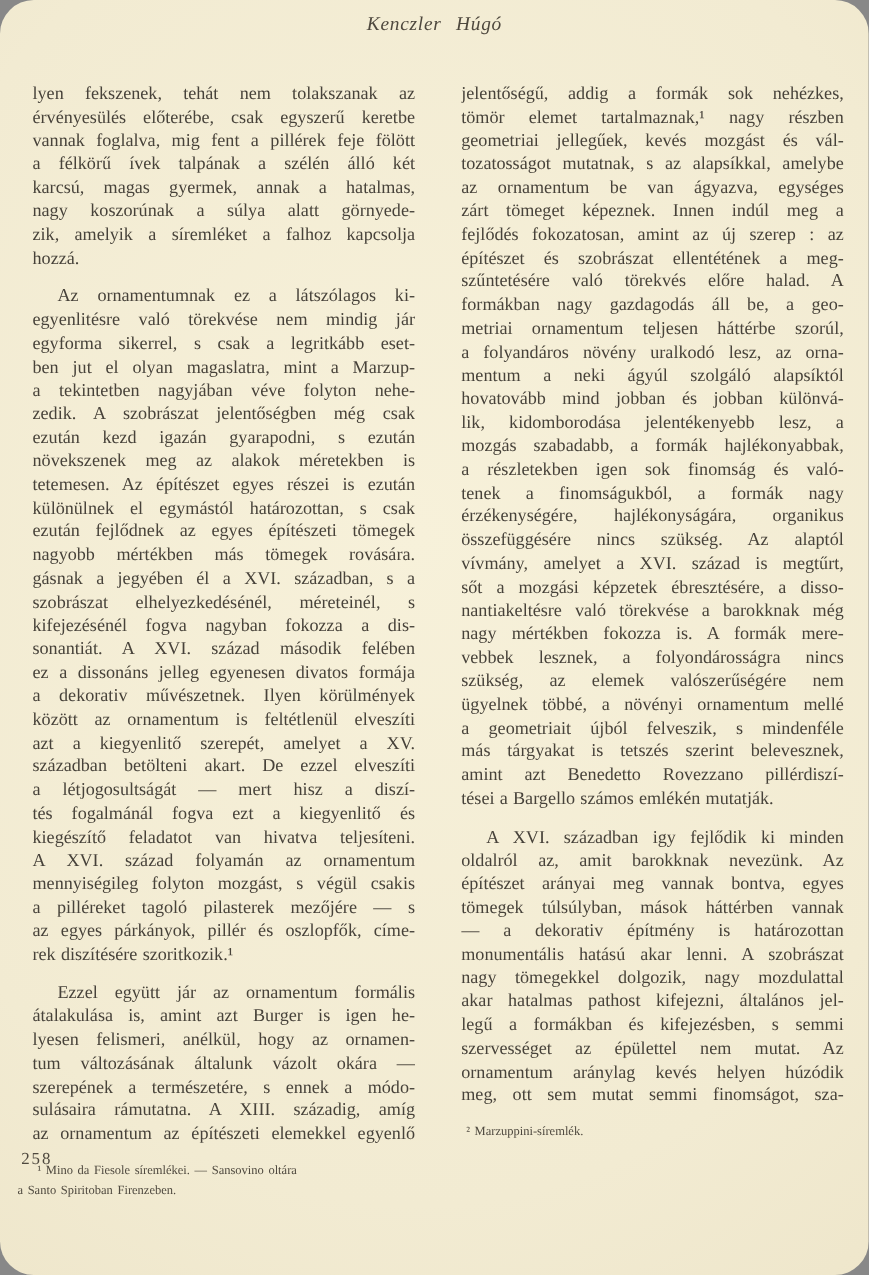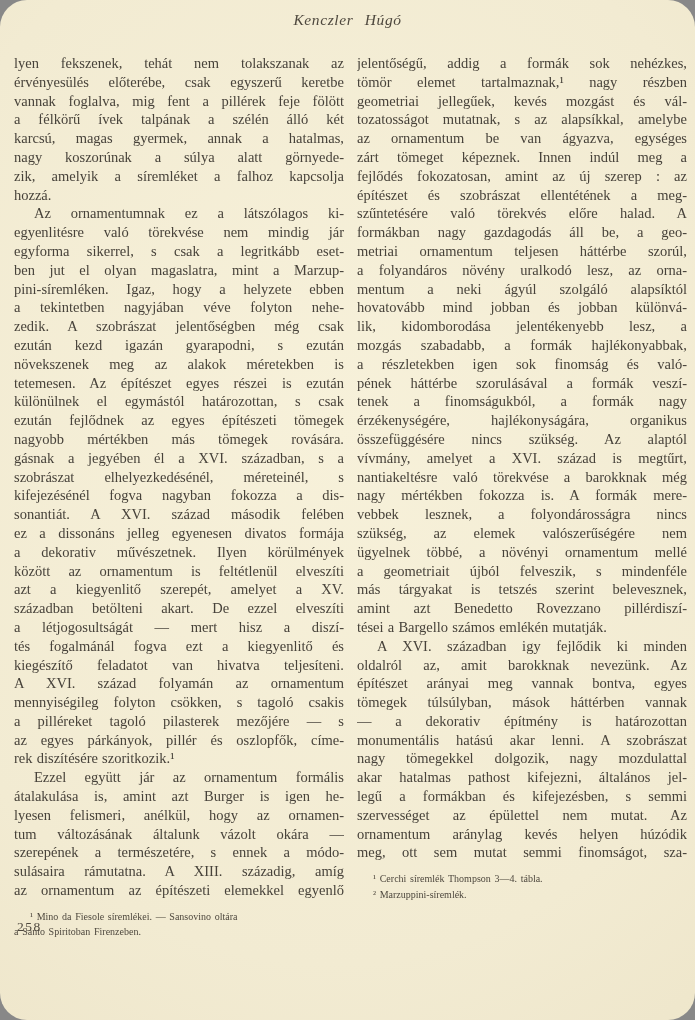--- a/index.html
+++ b/index.html
@@ -23,21 +23,21 @@
     letter-spacing: 0.6px;
     word-spacing: 7px;
     color: #4e483e;
   }
   .columns {
     display: flex;
     gap: 13px;
     padding: 25px 8px 0 14px;
   }
   .col { width: 330px; }
-  .para { margin: 0; }
+  .para { margin: 12px; }
   .line {
     font-size: 14.5px;
     line-height: 18.8px;
     height: 18.8px;
     overflow: hidden;
     text-align: justify;
     text-align-last: justify;
     word-spacing: 0.04em;
   }
   .line.flush { text-align-last: left; }
@@ -75,21 +75,20 @@
           <div class="line">karcsú, magas gyermek, annak a hatalmas,</div>
           <div class="line">nagy koszorúnak a súlya alatt görnyede-</div>
           <div class="line">zik, amelyik a síremléket a falhoz kapcsolja</div>
           <div class="line flush">hozzá.</div>
         </div>
         <div class="para">
           <div class="line indent">Az ornamentumnak ez a látszólagos ki-</div>
           <div class="line">egyenlitésre való törekvése nem mindig jár</div>
           <div class="line">egyforma sikerrel, s csak a legritkább eset-</div>
           <div class="line">ben jut el olyan magaslatra, mint a Marzup-</div>
-          <div class="line">pini-síremléken. Igaz, hogy a helyzete ebben</div>
           <div class="line">a tekintetben nagyjában véve folyton nehe-</div>
           <div class="line">zedik. A szobrászat jelentőségben még csak</div>
           <div class="line">ezután kezd igazán gyarapodni, s ezután</div>
           <div class="line">növekszenek meg az alakok méretekben is</div>
           <div class="line">tetemesen. Az építészet egyes részei is ezután</div>
           <div class="line">különülnek el egymástól határozottan, s csak</div>
           <div class="line">ezután fejlődnek az egyes építészeti tömegek</div>
           <div class="line">nagyobb mértékben más tömegek rovására.</div>
           <div class="line">gásnak a jegyében él a XVI. században, s a</div>
           <div class="line">szobrászat elhelyezkedésénél, méreteinél, s</div>
@@ -97,21 +96,21 @@
           <div class="line">sonantiát. A XVI. század második felében</div>
           <div class="line">ez a dissonáns jelleg egyenesen divatos formája</div>
           <div class="line">a dekorativ művészetnek. Ilyen körülmények</div>
           <div class="line">között az ornamentum is feltétlenül elveszíti</div>
           <div class="line">azt a kiegyenlitő szerepét, amelyet a XV.</div>
           <div class="line">században betölteni akart. De ezzel elveszíti</div>
           <div class="line">a létjogosultságát — mert hisz a diszí-</div>
           <div class="line">tés fogalmánál fogva ezt a kiegyenlitő és</div>
           <div class="line">kiegészítő feladatot van hivatva teljesíteni.</div>
           <div class="line">A XVI. század folyamán az ornamentum</div>
-          <div class="line">mennyiségileg folyton csökken, s tagoló csakis</div>
+          <div class="line">mennyiségileg folyton mozgást, s végül csakis</div>
           <div class="line">a pilléreket tagoló pilasterek mezőjére — s</div>
           <div class="line">az egyes párkányok, pillér és oszlopfők, címe-</div>
           <div class="line flush">rek diszítésére szoritkozik.¹</div>
         </div>
         <div class="para">
           <div class="line indent">Ezzel együtt jár az ornamentum formális</div>
           <div class="line">átalakulása is, amint azt Burger is igen he-</div>
           <div class="line">lyesen felismeri, anélkül, hogy az ornamen-</div>
           <div class="line">tum változásának általunk vázolt okára —</div>
           <div class="line">szerepének a természetére, s ennek a módo-</div>
@@ -135,25 +134,25 @@
           <div class="line">építészet és szobrászat ellentétének a meg-</div>
           <div class="line">szűntetésére való törekvés előre halad. A</div>
           <div class="line">formákban nagy gazdagodás áll be, a geo-</div>
           <div class="line">metriai ornamentum teljesen háttérbe szorúl,</div>
           <div class="line">a folyandáros növény uralkodó lesz, az orna-</div>
           <div class="line">mentum a neki ágyúl szolgáló alapsíktól</div>
           <div class="line">hovatovább mind jobban és jobban különvá-</div>
           <div class="line">lik, kidomborodása jelentékenyebb lesz, a</div>
           <div class="line">mozgás szabadabb, a formák hajlékonyabbak,</div>
           <div class="line">a részletekben igen sok finomság és való-</div>
-          <div class="line">pének háttérbe szorulásával a formák veszí-</div>
           <div class="line">tenek a finomságukból, a formák nagy</div>
           <div class="line">érzékenységére, hajlékonyságára, organikus</div>
           <div class="line">összefüggésére nincs szükség. Az alaptól</div>
           <div class="line">vívmány, amelyet a XVI. század is megtűrt,</div>
+          <div class="line">sőt a mozgási képzetek ébresztésére, a disso-</div>
           <div class="line">nantiakeltésre való törekvése a barokknak még</div>
           <div class="line">nagy mértékben fokozza is. A formák mere-</div>
           <div class="line">vebbek lesznek, a folyondárosságra nincs</div>
           <div class="line">szükség, az elemek valószerűségére nem</div>
           <div class="line">ügyelnek többé, a növényi ornamentum mellé</div>
           <div class="line">a geometriait újból felveszik, s mindenféle</div>
           <div class="line">más tárgyakat is tetszés szerint belevesznek,</div>
           <div class="line">amint azt Benedetto Rovezzano pillérdiszí-</div>
           <div class="line flush">tései a Bargello számos emlékén mutatják.</div>
         </div>
@@ -165,20 +164,19 @@
           <div class="line">— a dekorativ építmény is határozottan</div>
           <div class="line">monumentális hatású akar lenni. A szobrászat</div>
           <div class="line">nagy tömegekkel dolgozik, nagy mozdulattal</div>
           <div class="line">akar hatalmas pathost kifejezni, általános jel-</div>
           <div class="line">legű a formákban és kifejezésben, s semmi</div>
           <div class="line">szervességet az épülettel nem mutat. Az</div>
           <div class="line">ornamentum aránylag kevés helyen húzódik</div>
           <div class="line">meg, ott sem mutat semmi finomságot, sza-</div>
         </div>
         <div class="footnotes">
-          <div class="fn-line indent">¹ Cerchi síremlék Thompson 3—4. tábla.</div>
           <div class="fn-line indent">² Marzuppini-síremlék.</div>
         </div>
       </div>
   </div>
 
   <div class="pageno">258</div>
 </div>
 
 </body></html>

